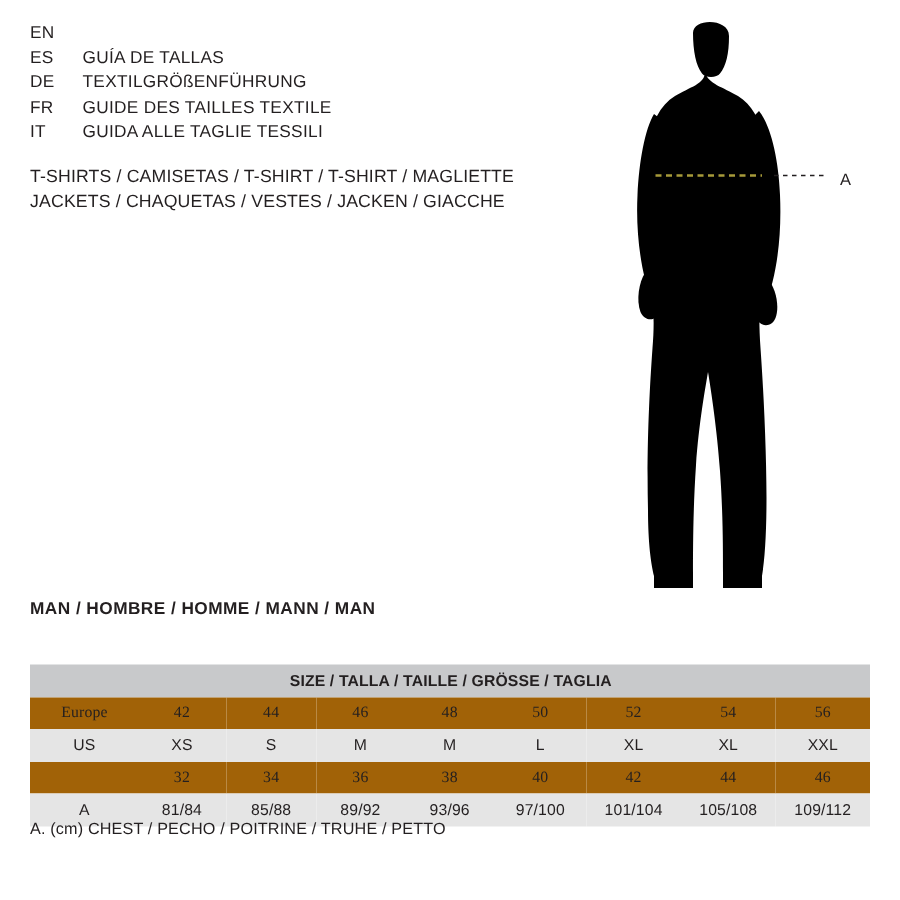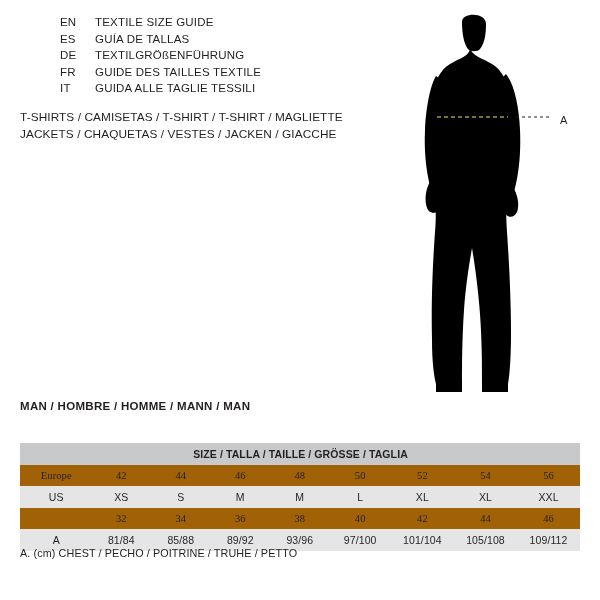--- a/index.html
+++ b/index.html
@@ -20,21 +20,20 @@
     height: 600px;
     box-sizing: border-box;
   }
 
   
   .lang-block {
     position: absolute;
     left: 20px;
     top: 16px;
     width: 330px;
-    margin-left: 40px;
   }
   .lang-row {
     display: flex;
     align-items: baseline;
     height: 16.5px;
     font-size: 11.5px;
     letter-spacing: 0.2px;
   }
   .lang-code {
     width: 35px;
@@ -130,21 +129,20 @@
   }
 </style>
 </head>
 <body>
 
 <div class="page">
 
   <div class="lang-block">
     <div class="lang-row">
       <span class="lang-code">EN</span>
-      <span class="lang-text">TEXTILE SIZE GUIDE</span>
     </div>
     <div class="lang-row">
       <span class="lang-code">ES</span>
       <span class="lang-text">GUÍA DE TALLAS</span>
     </div>
     <div class="lang-row">
       <span class="lang-code">DE</span>
       <span class="lang-text">TEXTILGRÖßENFÜHRUNG</span>
     </div>
     <div class="lang-row">

